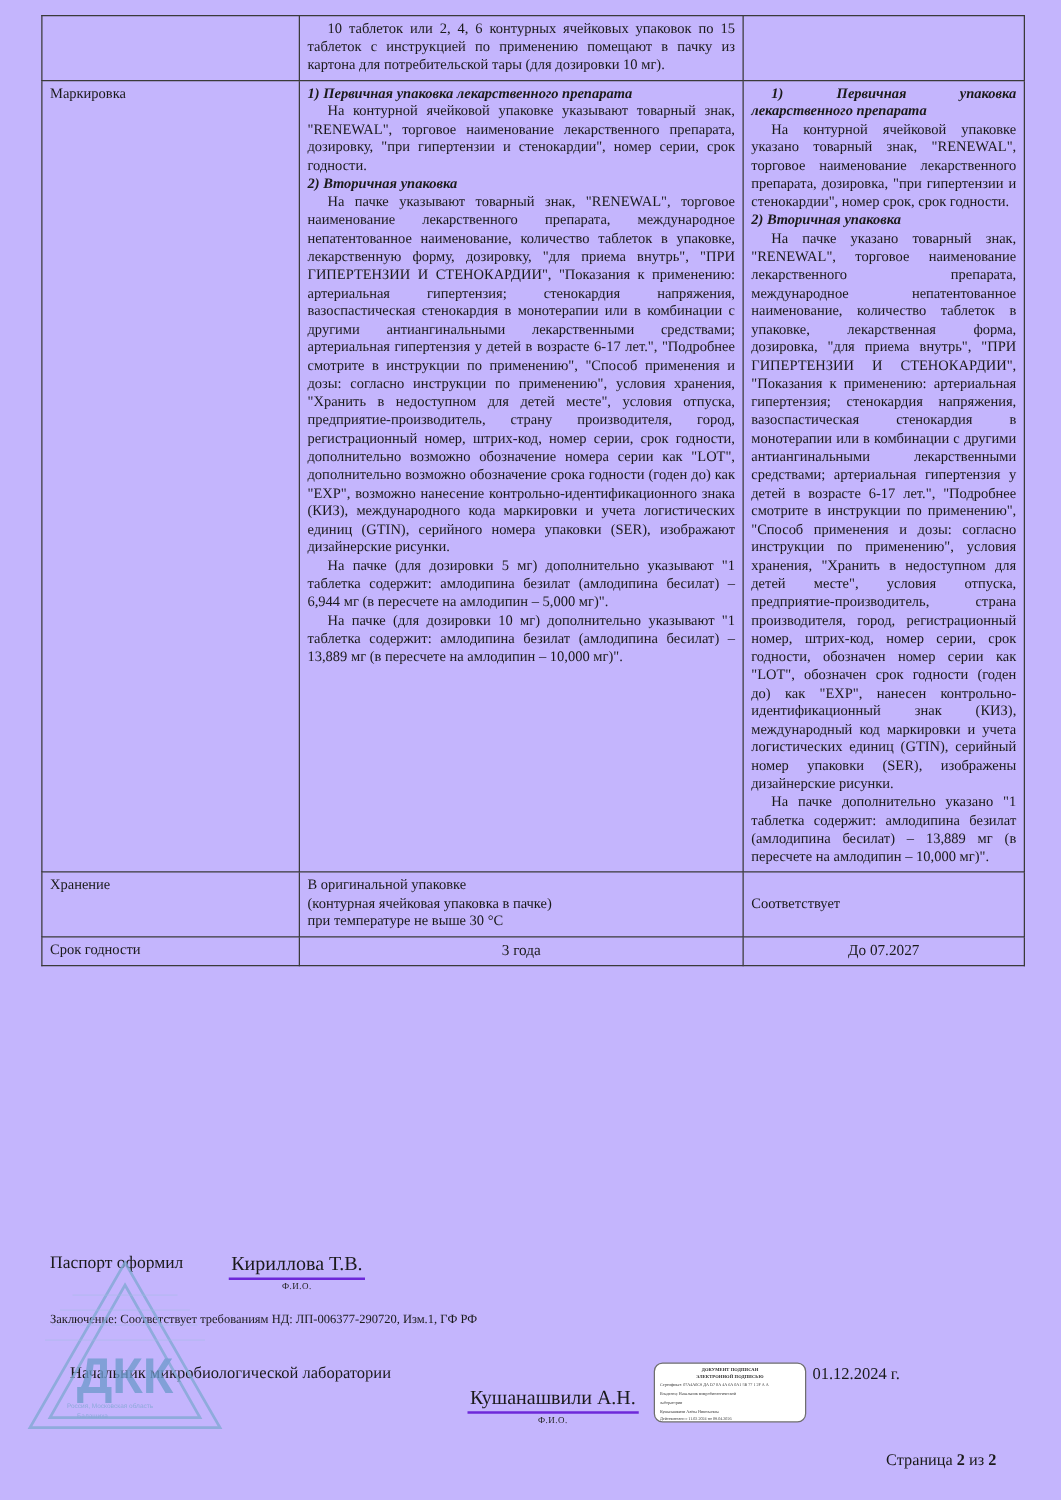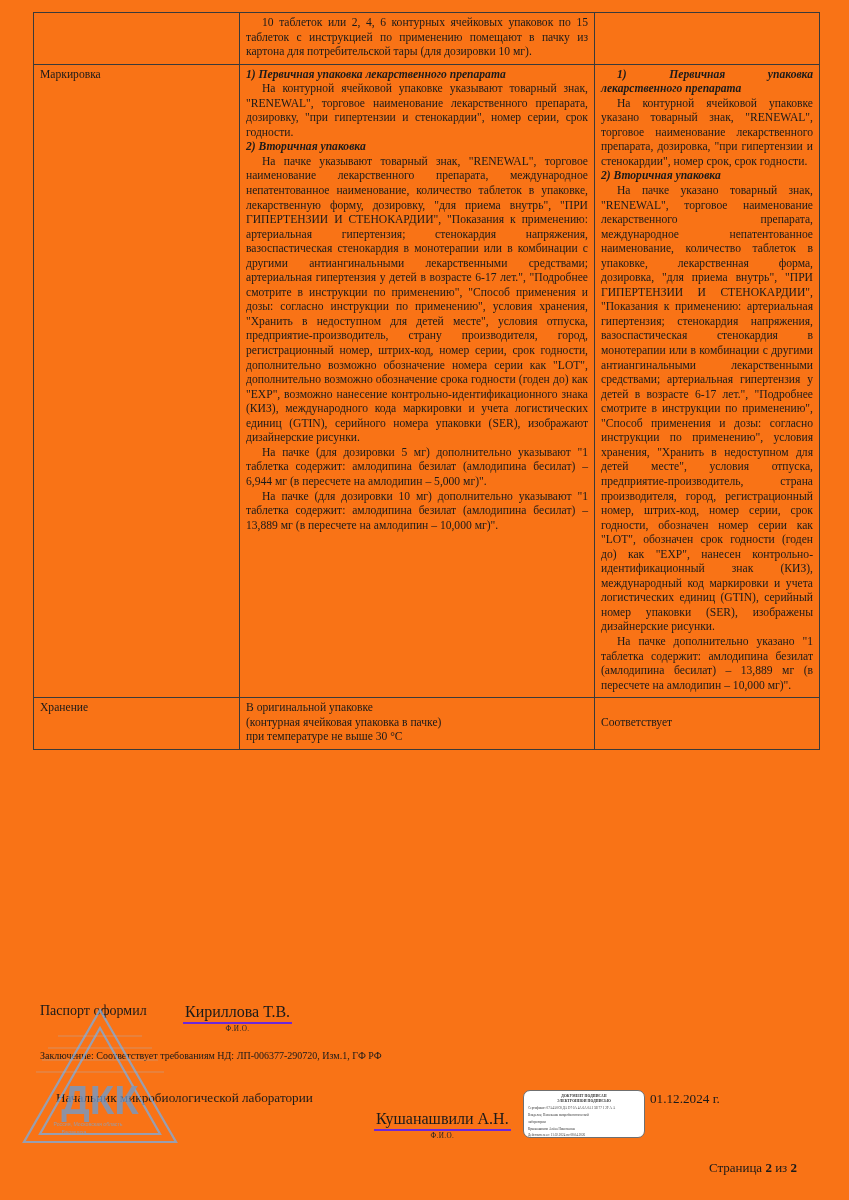--- a/index.html
+++ b/index.html
@@ -6,21 +6,21 @@
   html, body {
     margin: 0;
     padding: 0;
     background: #ffffff;
   }
   .page {
     position: relative;
     width: 849px;
     height: 1200px;
     margin: 0 auto;
-    background: #f97316;
+    background: #c4b5fd;
     font-family: "Liberation Serif", "DejaVu Serif", serif;
     color: #1a1a1a;
     overflow: hidden;
   }
 
   
   .spec-table {
     position: absolute;
     left: 33px;
     top: 12px;
@@ -205,20 +205,25 @@
       <tr>
         <td class="rowlabel">Хранение</td>
         <td class="store-norm mid-v">
           <p>В оригинальной упаковке</p>
           <p>(контурная ячейковая упаковка в пачке)</p>
           <p>при температуре не выше 30 °С</p>
         </td>
         <td class="store-res mid-v">Соответствует</td>
       </tr>
 
+      <tr>
+        <td class="rowlabel">Срок годности</td>
+        <td class="ctr" style="font-size:12.2px">3 года</td>
+        <td class="ctr" style="font-size:12.2px">До 07.2027</td>
+      </tr>
 
     </tbody>
   </table>
 
   <div class="footer">
 
     <div class="sig-line f-label" style="top:8px;">Паспорт оформил</div>
 
     <div class="name-wrap" style="left:183px; top:8px;">
       <span class="f-name">Кириллова Т.В.</span>

